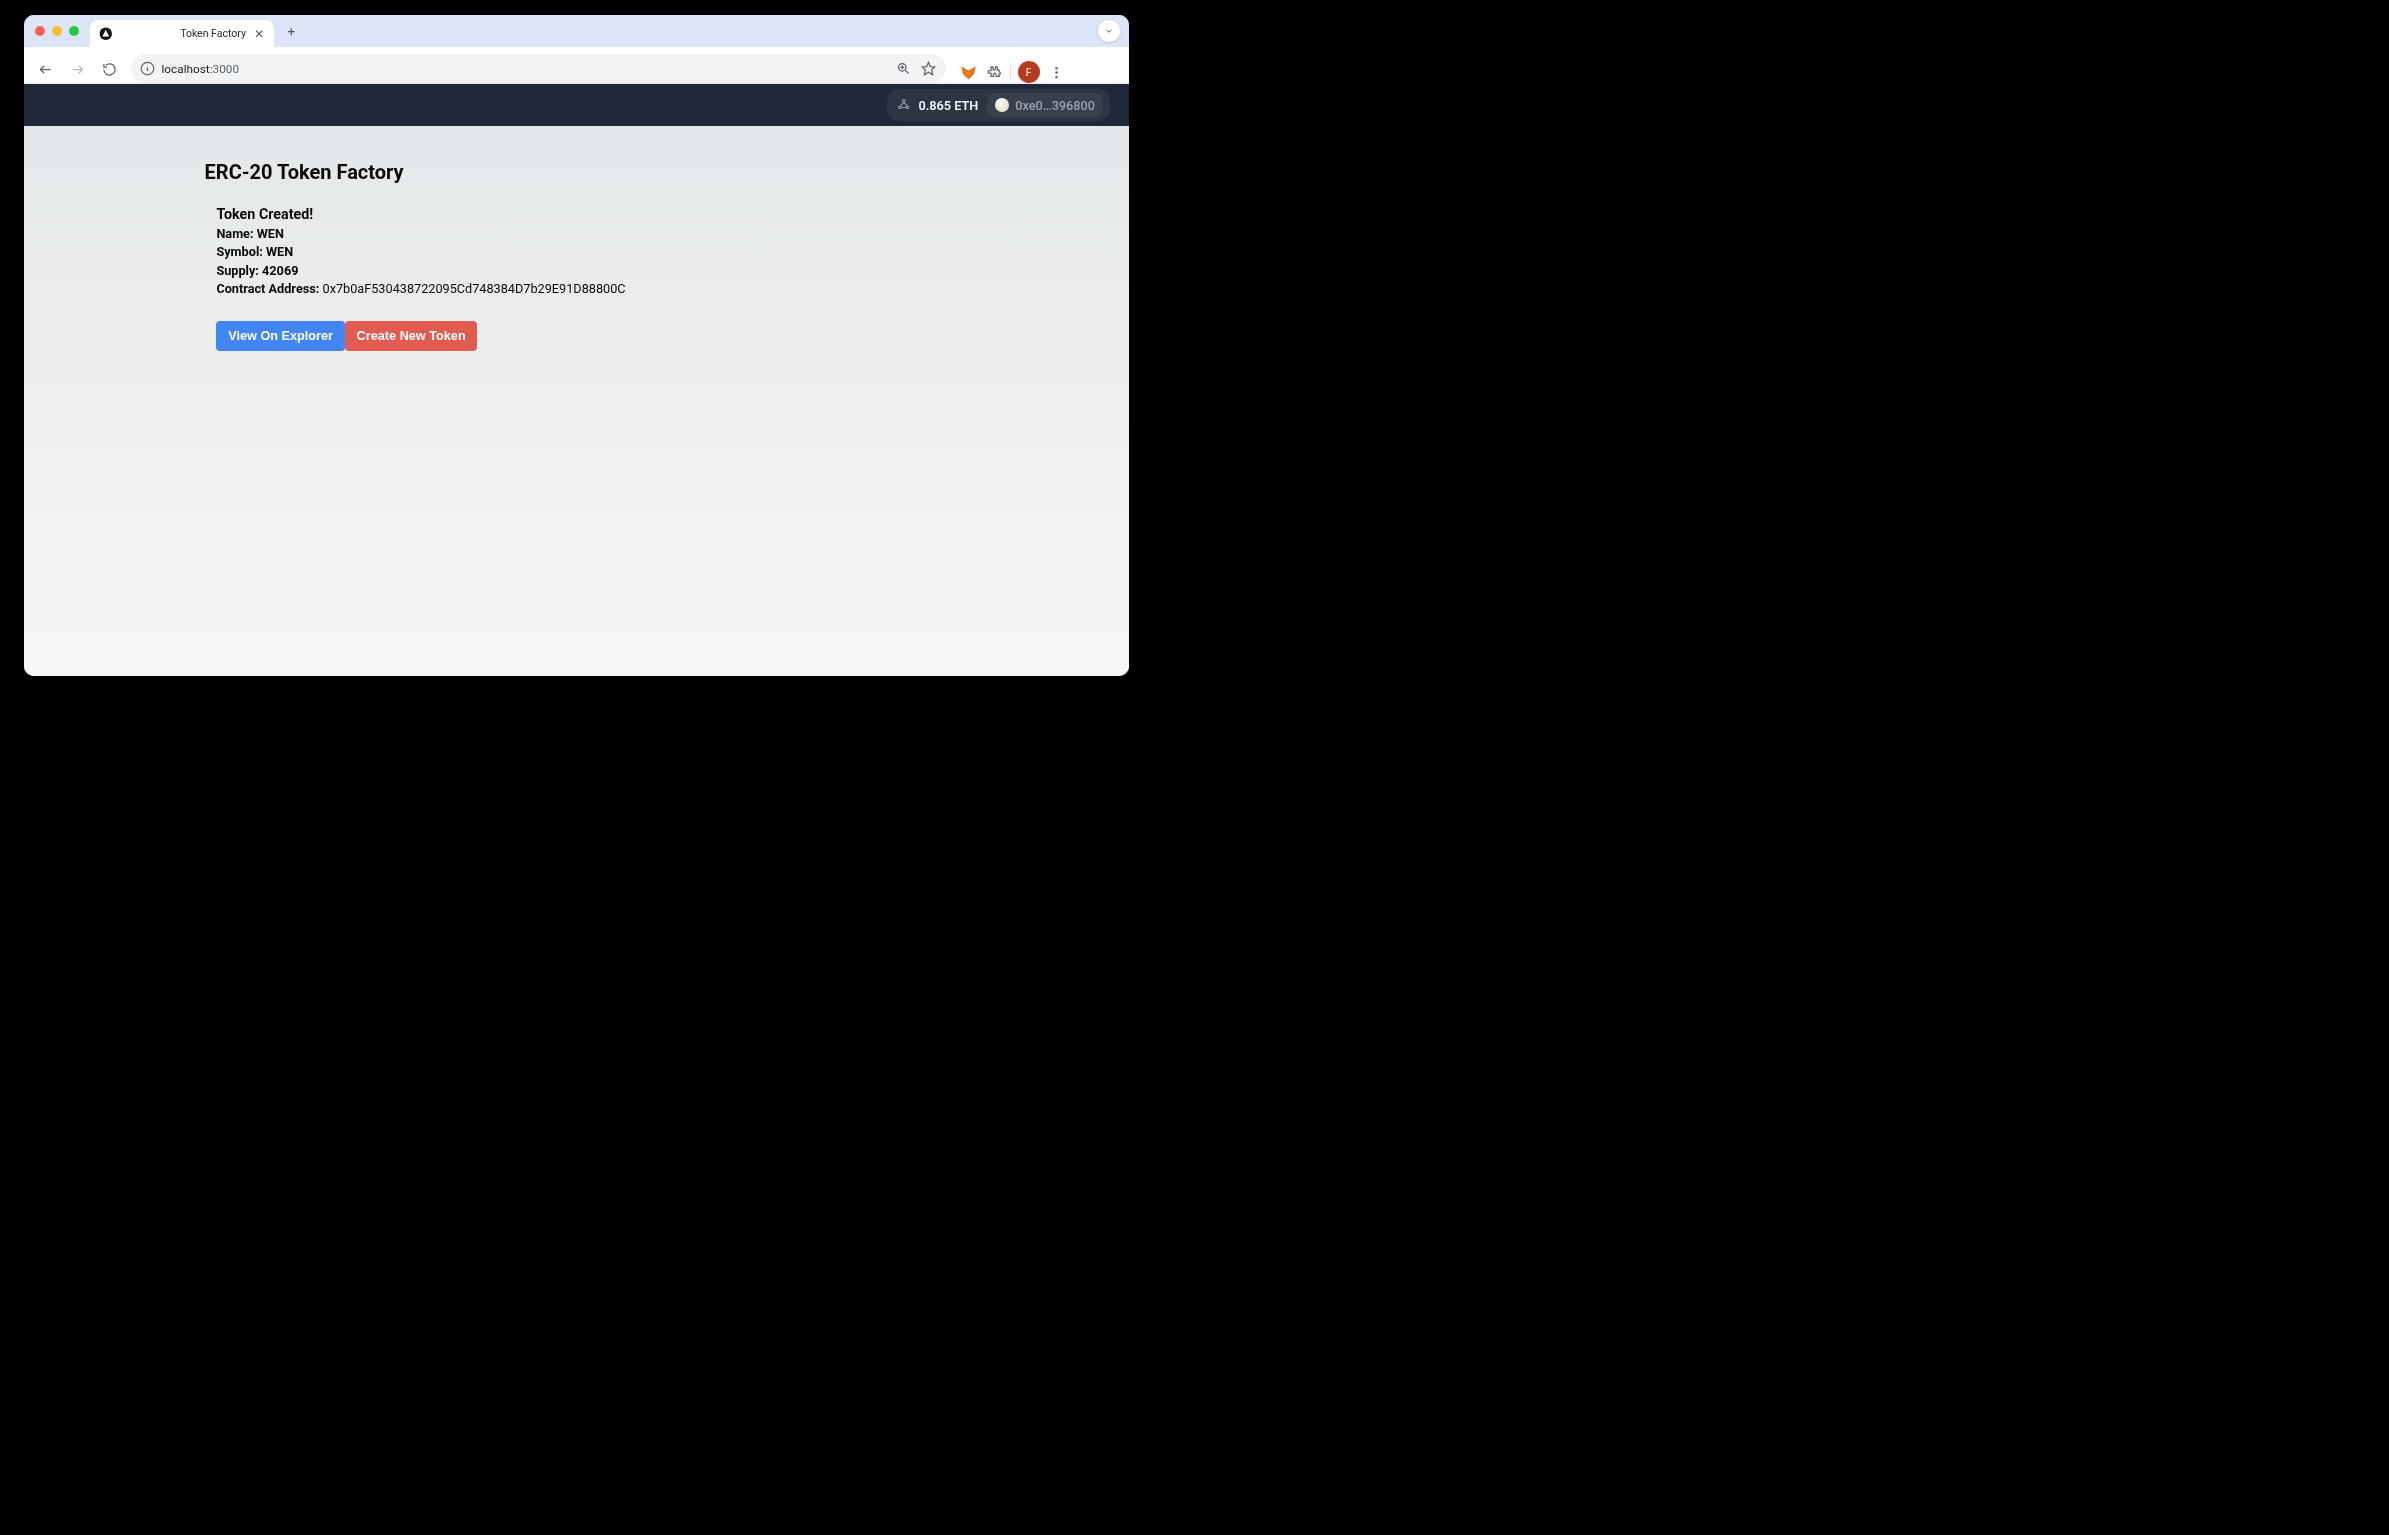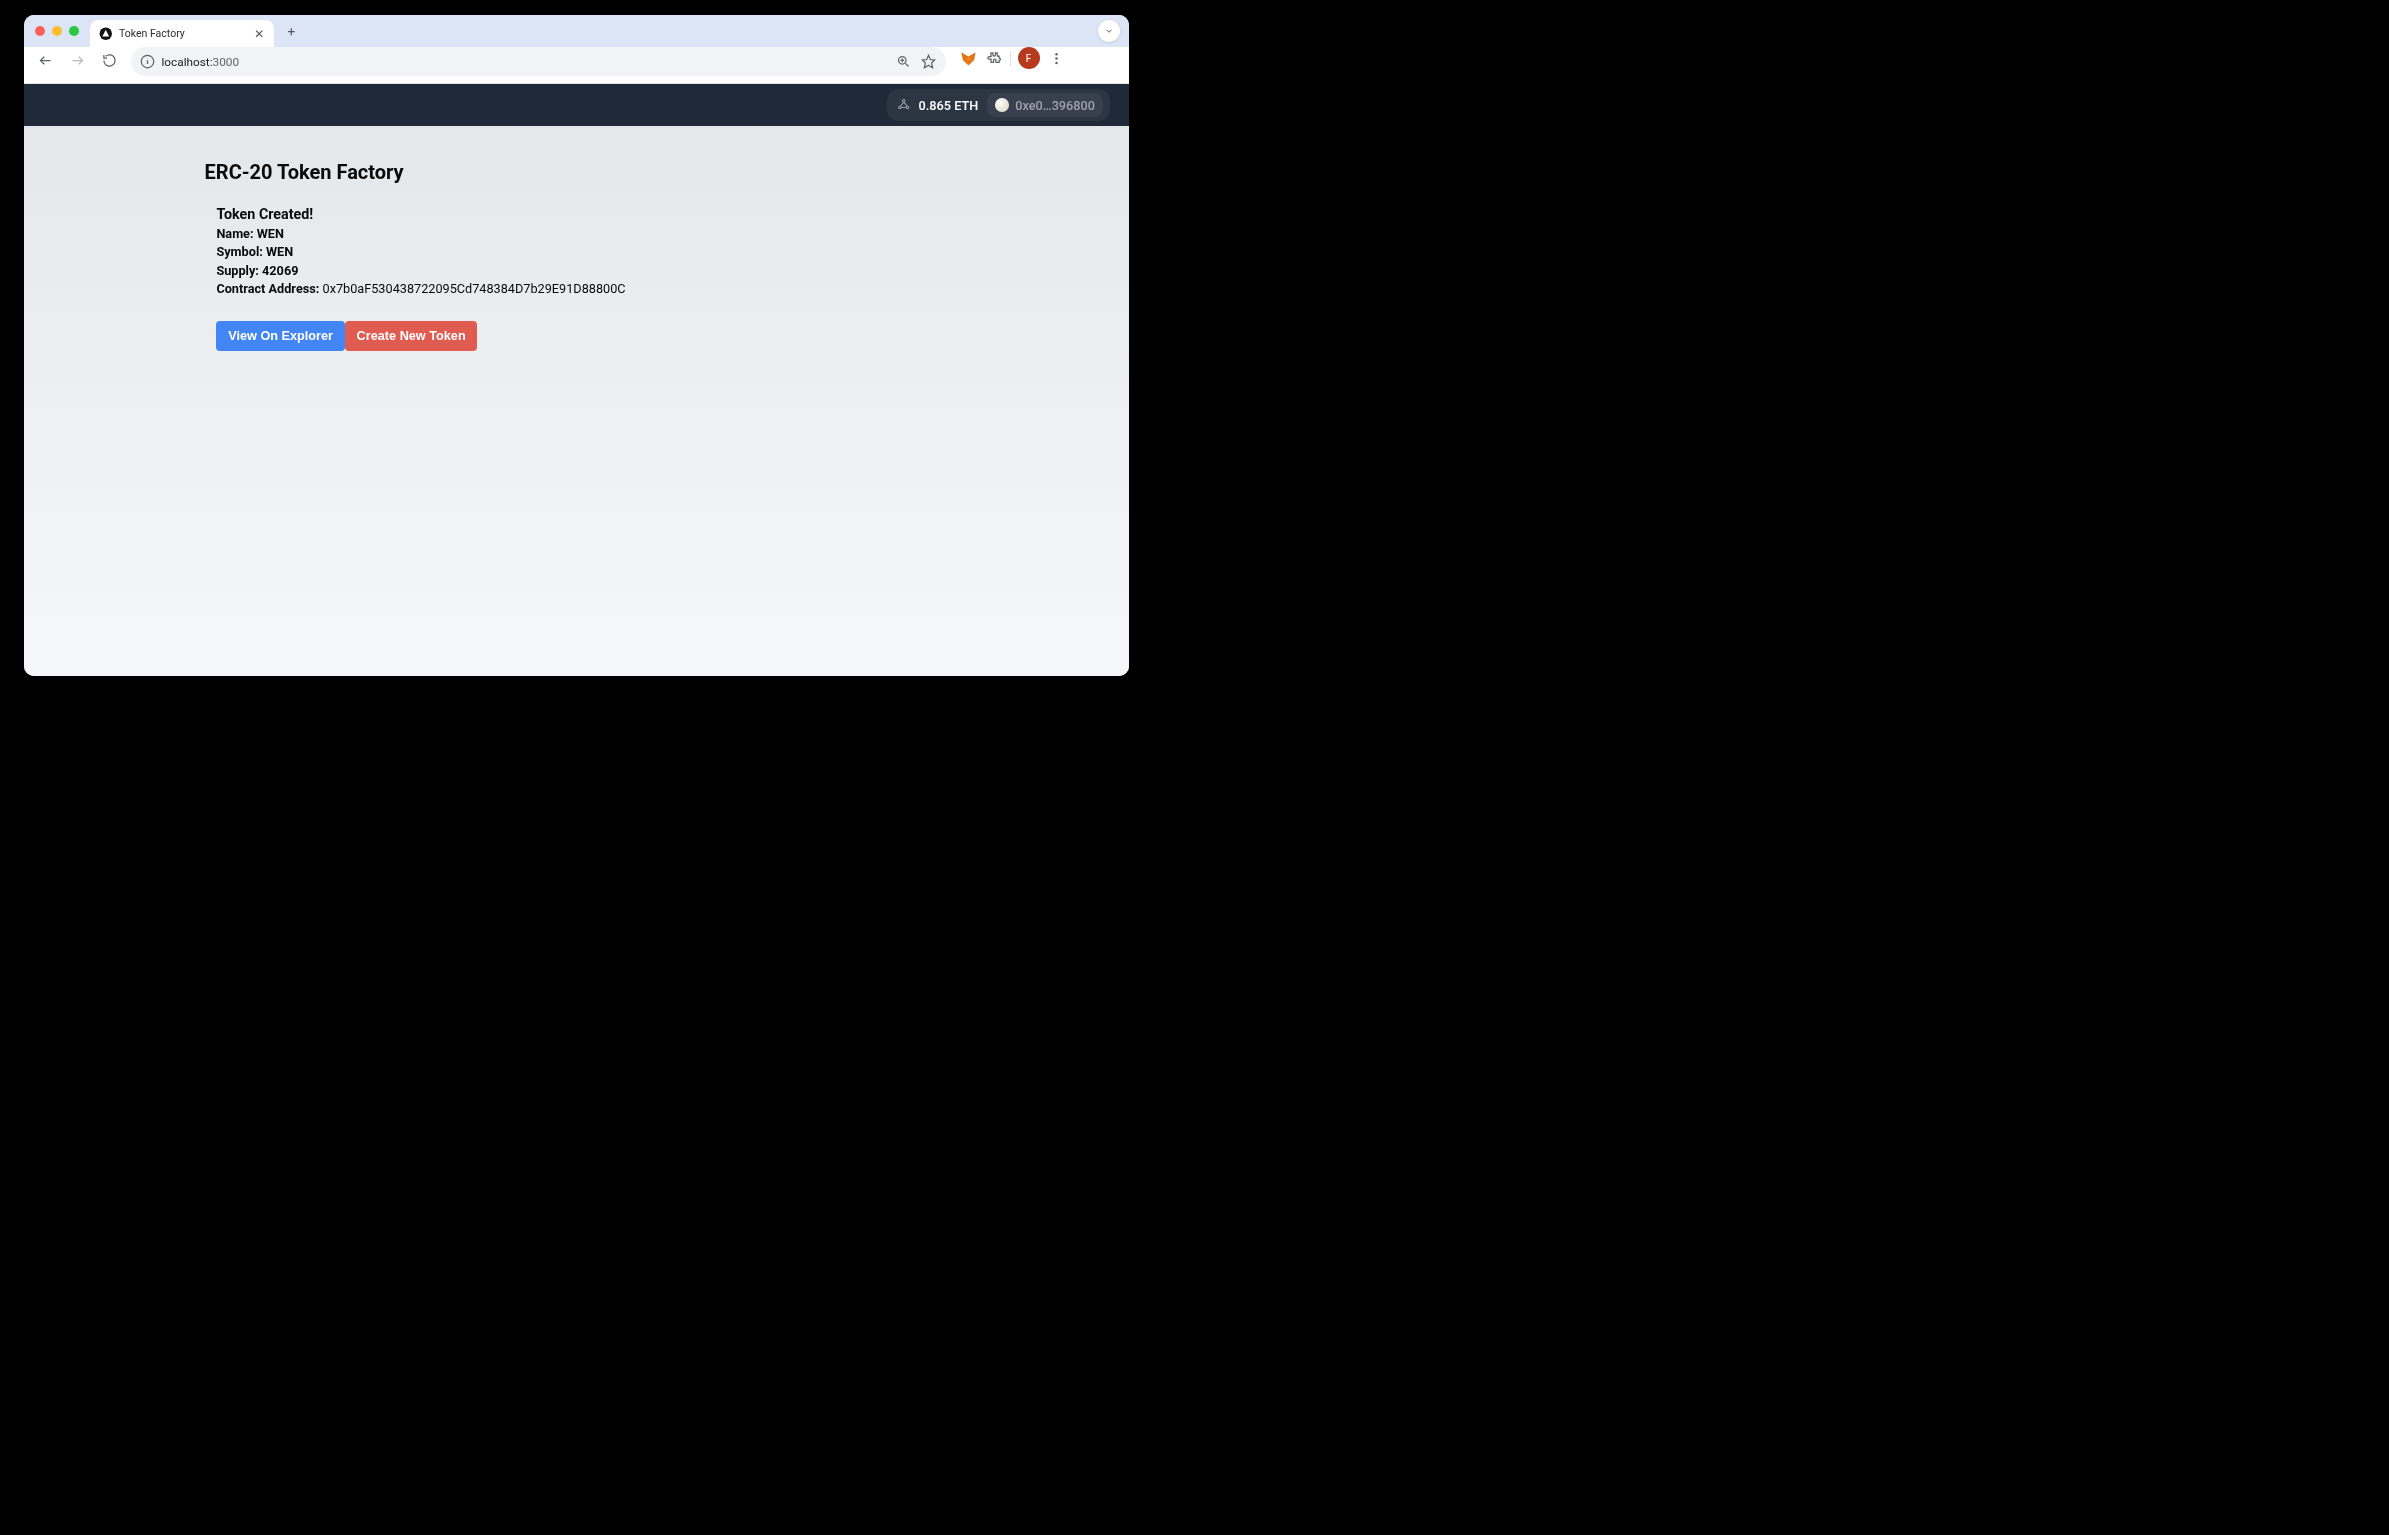--- a/index.html
+++ b/index.html
@@ -61,20 +61,21 @@
       border-radius: 50%;
       display: flex; align-items: center; justify-content: center;
     }
     .tab .favicon svg { width: 13.5px; height: 13.5px; }
     .tab .title {
       font-size: 10.5px;
       color: #2b2b2b;
       flex: 1;
       white-space: nowrap;
       overflow: hidden;
+      text-align: right;
     }
     .tab .close-x {
       font-size: 11.8px;
       color: #555;
       width: 13.5px; height: 13.5px;
       display: flex; align-items: center; justify-content: center;
       cursor: pointer;
     }
     .new-tab {
       width: 23.6px; height: 23.6px;
@@ -91,21 +92,21 @@
       border-radius: 50%;
       display: flex; align-items: center; justify-content: center;
       box-shadow: 0 0.8px 2.5px rgba(0,0,0,0.15);
       cursor: pointer;
     }
     
     .toolbar {
       height: 37px;
       background: #fff;
       display: flex;
-      align-items: flex-start;
+      align-items: flex-end;
       padding: 0 8.4px;
       gap: 5px;
       border-bottom: 0.8px solid #e6e6e6;
     }
     .icon-btn {
       width: 27px; height: 27px;
       display: flex; align-items: center; justify-content: center;
       color: #5f6368;
       border-radius: 50%;
       cursor: pointer;

